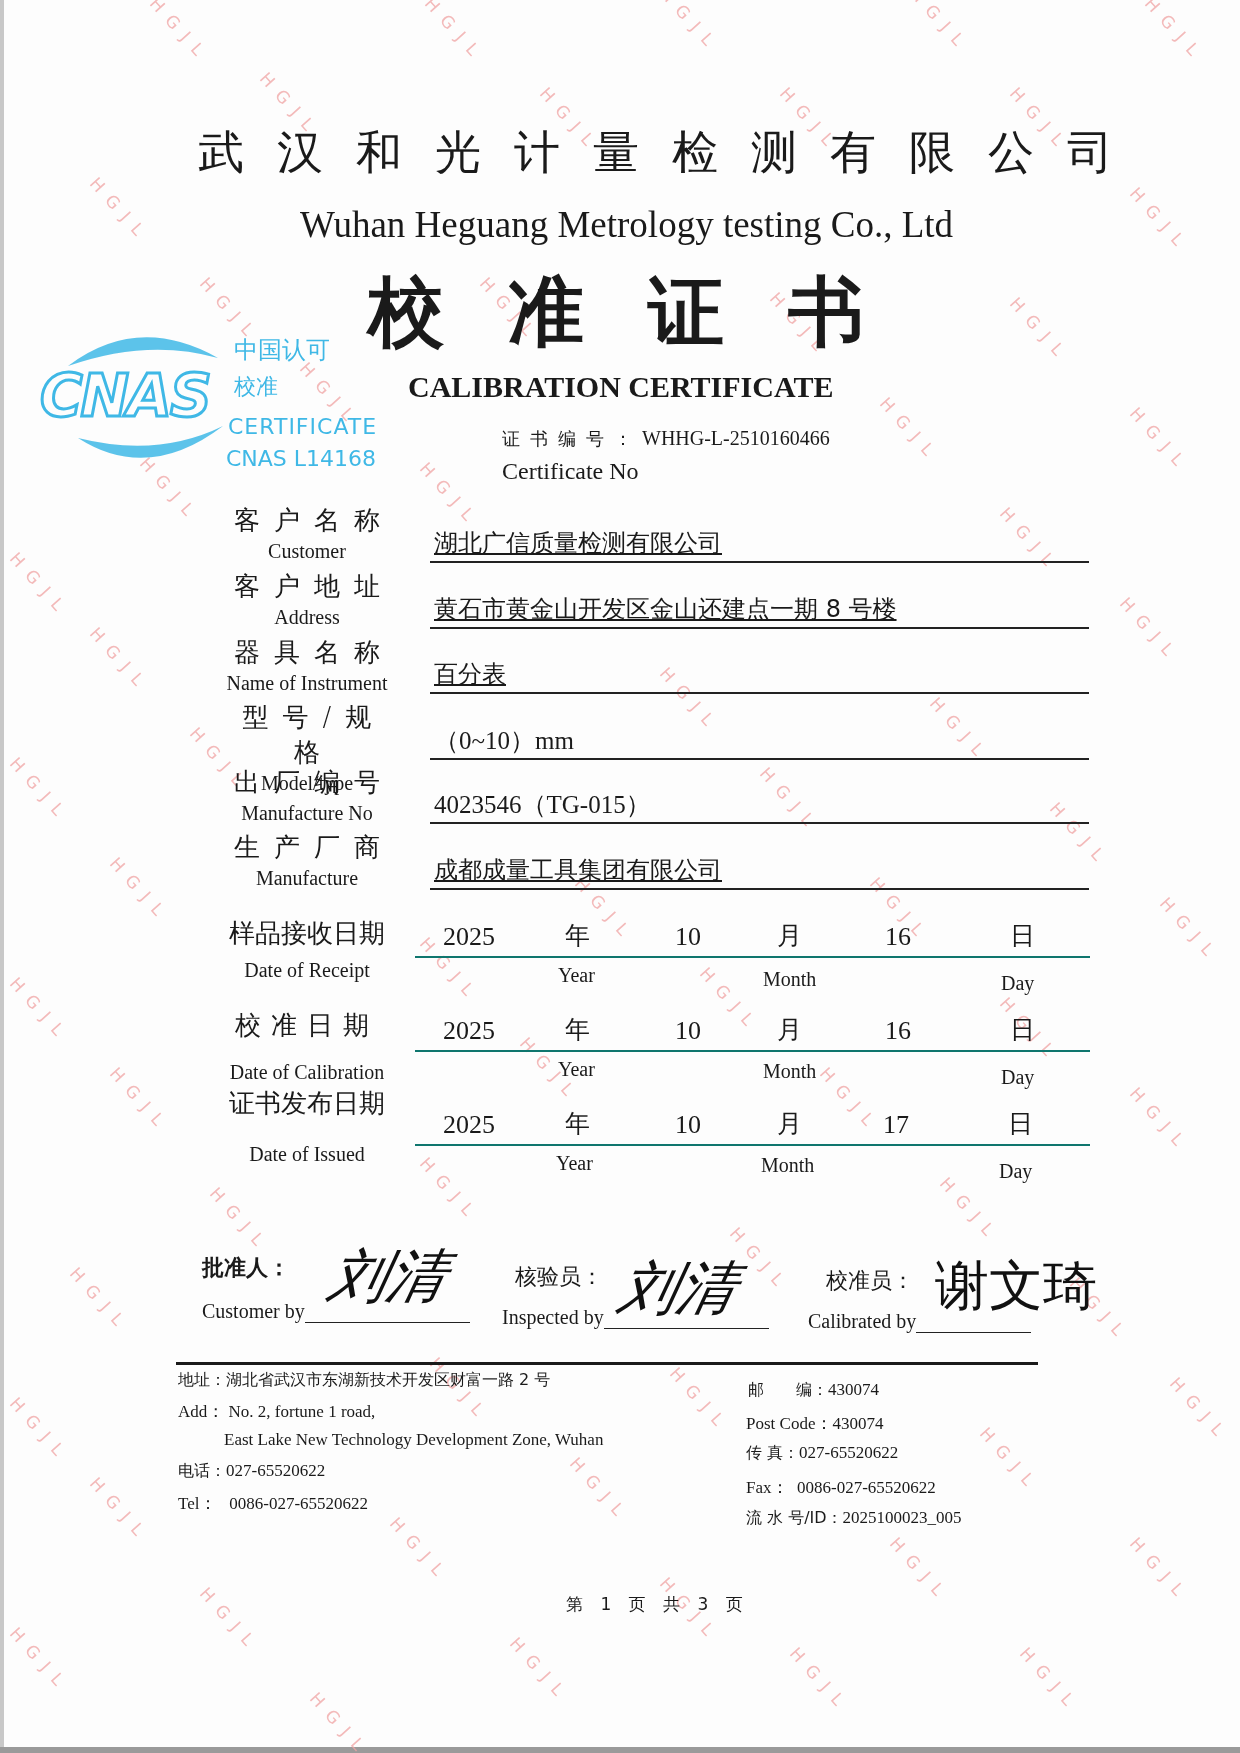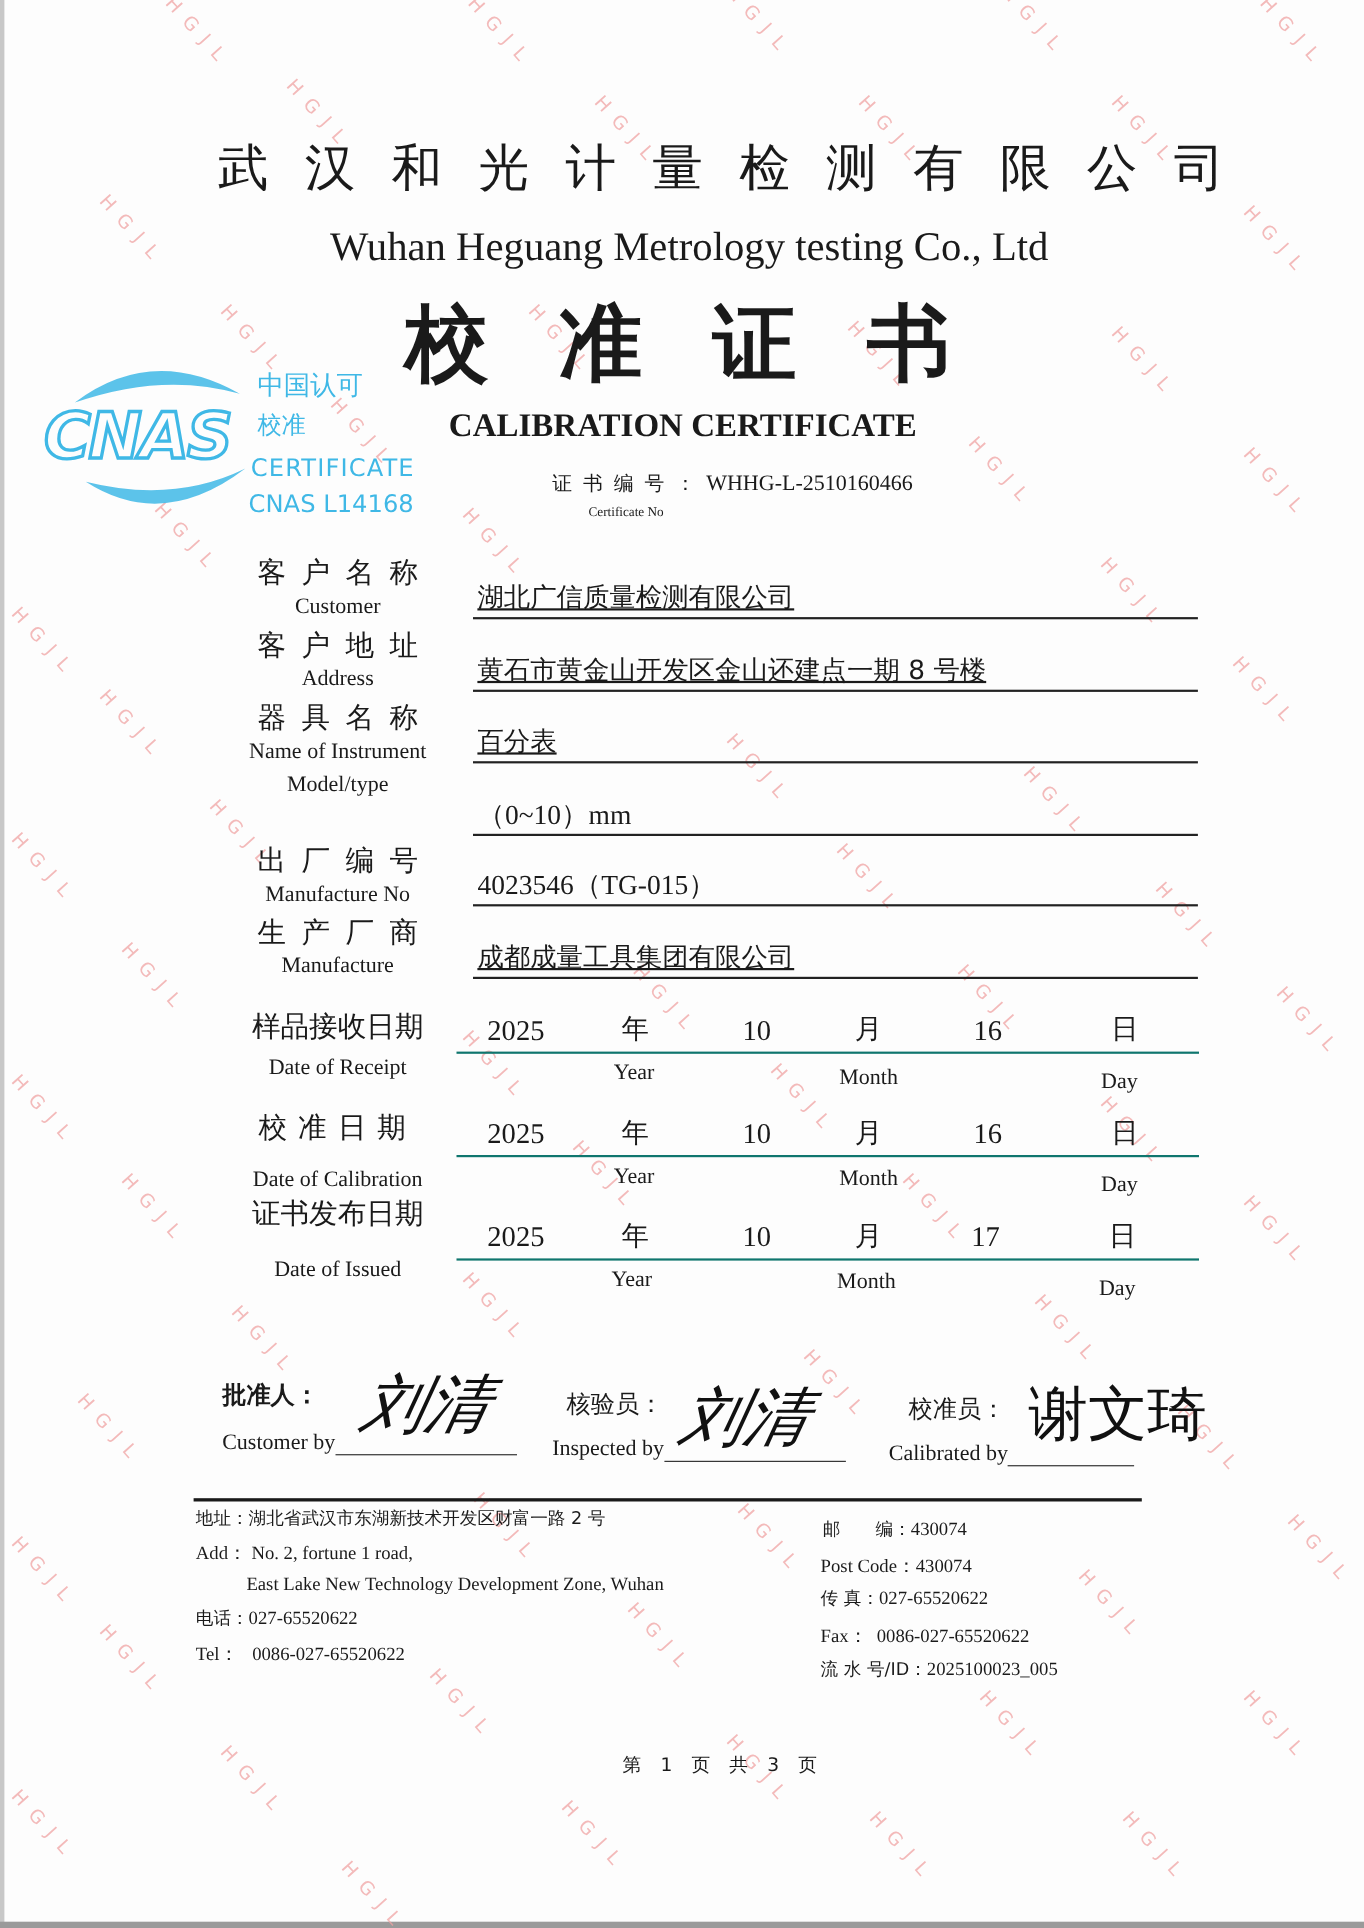--- a/index.html
+++ b/index.html
@@ -16,21 +16,21 @@
   }
   .left-edge { position:absolute; left:0; top:0; width:4px; height:1753px; background:#c8c8c8; }
   .bottom-edge { position:absolute; left:0; bottom:0; width:1240px; height:6px; background:#9a9a9a; }
 
   .co-cn { left:198px; top:122px; font-size:46px; letter-spacing:33px; font-family:"DejaVu Serif",serif; font-weight:normal; }
   .co-en { left:300px; top:203px; font-size:37px; white-space:nowrap; }
   .title-cn { left:368px; top:262px; font-size:76px; font-weight:bold; letter-spacing:64px; font-family:"DejaVu Sans",sans-serif; white-space:nowrap; }
   .title-en { left:408px; top:370px; font-size:30px; font-weight:bold; white-space:nowrap; }
   .cert-no { left:502px; top:427px; font-size:20px; white-space:nowrap; }
   .cert-no .k { letter-spacing:10px; font-family:"DejaVu Sans",sans-serif; font-size:18px; }
-  .cert-no-en { left:502px; top:458px; font-size:12px;margin-left:33px; }
+  .cert-no-en { left:502px; top:458px; font-size:24px; }
 
   
   .stamp { left:38px; top:318px; width:340px; height:160px; color:#3fb8e6; }
   .stamp svg { position:absolute; left:0; top:0; }
   .stamp .s1 { position:absolute; left:196px; top:16px; font-size:24px; font-family:"DejaVu Sans",sans-serif; }
   .stamp .s2 { position:absolute; left:196px; top:54px; font-size:22px; font-family:"DejaVu Sans",sans-serif;text-align:right; }
   .stamp .s3 { position:absolute; left:190px; top:96px; font-size:22px; font-family:"DejaVu Sans",sans-serif; letter-spacing:1px; }
   .stamp .s4 { position:absolute; left:188px; top:128px; font-size:22px; font-family:"DejaVu Sans",sans-serif; }
 
   .field-label { position:absolute; left:212px; width:190px; text-align:center; }
@@ -168,20 +168,21 @@
   </div>
   <div class="field-value cjk" style="top:593px">黄石市黄金山开发区金山还建点一期 8 号楼</div>
 
   <div class="field-label" style="top:635px">
     <span class="cn">器具名称</span>
     <span class="en">Name of Instrument</span>
   </div>
   <div class="field-value cjk" style="top:658px">百分表</div>
 
   <div class="field-label" style="top:700px">
+    <span class="cn">型号/规格</span>
     <span class="en">Model/type</span>
   </div>
   <div class="field-value" style="top:724px">（0~10）mm</div>
 
   <div class="field-label" style="top:765px">
     <span class="cn">出厂编号</span>
     <span class="en">Manufacture No</span>
   </div>
   <div class="field-value" style="top:788px">4023546（TG-015）</div>
 

